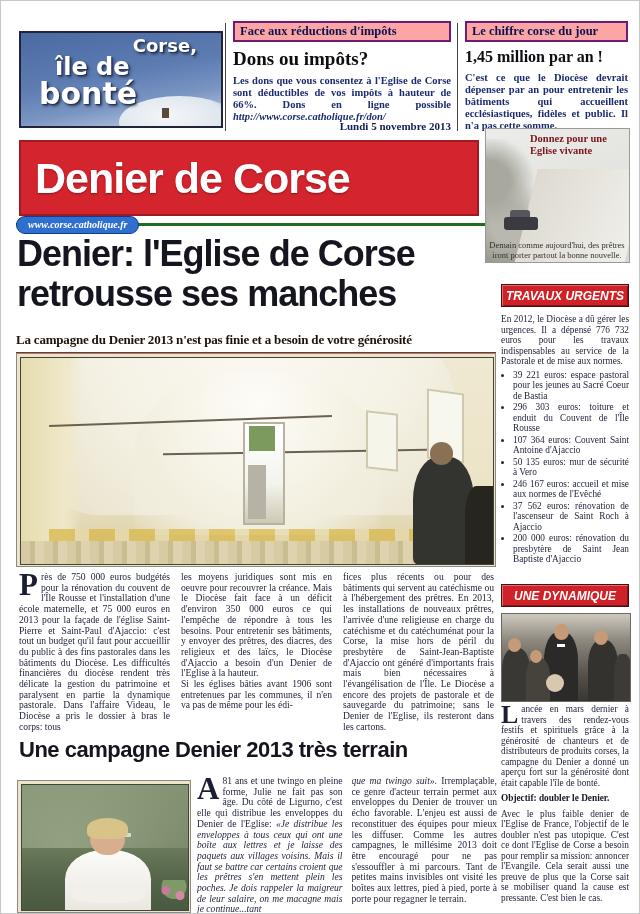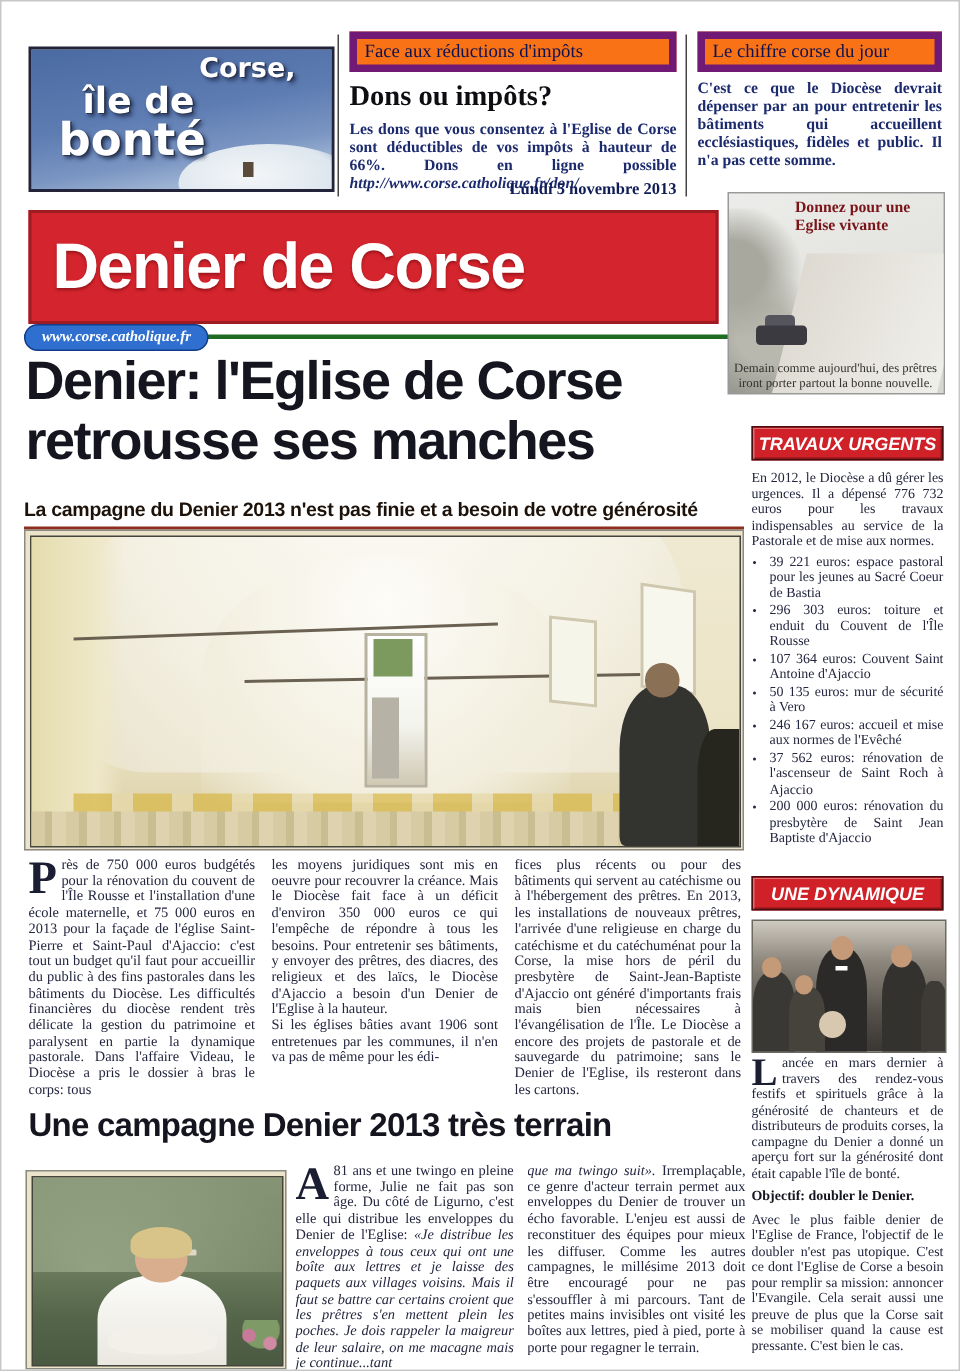--- a/index.html
+++ b/index.html
@@ -13,22 +13,22 @@
           background:radial-gradient(ellipse at 40% 40%, #f4f6f8 0%, #dde6ee 55%, rgba(220,228,238,0) 72%);}
   .banner-chapel{position:absolute;right:52px;bottom:8px;width:7px;height:10px;background:#5a4a3a;}
   .banner-text{position:absolute;left:0;top:4px;width:100%;color:#fff;
           font-family:"DejaVu Sans",sans-serif;font-weight:bold;line-height:1.0;
           text-shadow:1px 1px 0 #2a3550, 2px 2px 3px rgba(20,30,60,.8);}
   .bt1{display:block;text-align:right;padding-right:24px;font-size:18px;}
   .bt2{display:block;padding-left:34px;font-size:24px;}
   .bt3{display:block;padding-left:18px;font-size:30px;}
   
   .vline{width:1px;background:#444;}
-  .kicker{display:block;background:#f97316;border:5px solid #701a75;color:#0c1150;
-          font-weight:normal;font-size:12.5px;padding:1px 5px;box-sizing:border-box;}
+  .kicker{display:block;background:#fca5a5;border:2px solid #701a75;color:#0c1150;
+          font-weight:bold;font-size:12.5px;padding:1px 5px;box-sizing:border-box;}
   .tophead{font-weight:bold;color:#0d0d12;margin-top:7px;line-height:1.05;}
   .topbody{font-weight:bold;color:#1c2a6e;font-size:10.5px;line-height:12px;text-align:justify;margin-top:6px;}
   .toplink{color:#1c2a6e;font-style:italic;text-decoration:none;}
   .dateline{text-align:right;font-weight:bold;font-size:11px;color:#101c55;}
   
   .masthead{left:18px;top:139px;width:460px;height:76px;background:#d4242d;border:2px solid #9e1b22;
           display:flex;align-items:center;padding-left:14px;box-sizing:border-box;}
   .masthead span{color:#fff;font-family:Liberation Sans, sans-serif;font-weight:bold;font-size:43px;
           letter-spacing:-1px;text-shadow:0 1px 2px rgba(110,10,14,.6);}
   .greenrule{left:15px;top:222px;width:480px;height:3px;background:#1f6b24;}
@@ -44,21 +44,21 @@
   .snow-road{position:absolute;left:40px;top:40px;width:110px;height:95px;background:linear-gradient(100deg,#dedad2,#efefe9);
           transform:skewX(-14deg);}
   .snow-car{position:absolute;left:18px;top:88px;width:34px;height:13px;background:#3a3a40;border-radius:3px;}
   .snow-car-top{position:absolute;left:24px;top:81px;width:20px;height:9px;background:#55555e;border-radius:3px 3px 0 0;}
   .snow-title{position:absolute;left:44px;top:4px;width:94px;color:#7a1418;font-weight:bold;font-size:10.5px;line-height:11.5px;}
   .snow-caption{position:absolute;left:2px;bottom:2px;width:138px;text-align:center;color:#33332f;
           font-size:8.5px;line-height:9.5px;}
   
   .leadhead{left:16px;top:233px;width:476px;font-family:"Liberation Sans",sans-serif;font-weight:bold;
           color:#15151f;font-size:36px;line-height:1.1;letter-spacing:-1px;}
-  .standfirst{left:15px;top:331px;width:480px;font-family:Liberation Sans, sans-serif;font-weight:bold;
+  .standfirst{left:15px;top:331px;width:480px;font-family:Liberation Serif, serif;font-weight:bold;
           font-size:13px;letter-spacing:-0.2px;color:#1d120a;border-bottom:3px solid #8d2f1e;padding-bottom:4px;}
   
   .photoframe{background:#ece4ca;border:1px solid #8a8a82;padding:3px;box-sizing:border-box;}
   .church{left:15px;top:352px;width:480px;height:214px;}
   .church-in{position:relative;width:100%;height:100%;border:1px solid #44443c;overflow:hidden;
           background:linear-gradient(180deg,#efe9d2 0%,#ece4c6 60%,#d9cda4 100%);}
   .vault{position:absolute;left:8%;top:-34%;width:84%;height:110%;border-radius:50% 50% 10% 10%;
           background:radial-gradient(ellipse at 50% 10%,#fbfaf4 0%,#f4f1e4 60%,#e9e2cb 100%);}
   .vault2{position:absolute;left:24%;top:6%;width:52%;height:80%;border-radius:50% 50% 0 0;
           background:radial-gradient(ellipse at 50% 20%,#fdfcf8 0%,#f2eede 70%,rgba(240,236,220,0) 100%);}
@@ -142,20 +142,21 @@
     <span class="kicker">Face aux réductions d'impôts</span>
     <div class="tophead" style="font-size:19px;">Dons ou impôts?</div>
     <div class="topbody">
       <span>Les dons que vous consentez à l'Eglise de Corse sont déductibles de vos impôts à hauteur de 66%. Dons en ligne possible </span><a href="#" class="toplink">http://www.corse.catholique.fr/don/</a>
     </div>
   </div>
   <div class="abs dateline" style="left:232px;top:119px;width:218px;">Lundi 5 novembre 2013</div>
 
   <div class="abs" style="left:464px;top:20px;width:163px;">
     <span class="kicker">Le chiffre corse du jour</span>
+    <div class="tophead" style="font-size:16px;">1,45 million par an !</div>
     <div class="topbody">C'est ce que le Diocèse devrait dépenser par an pour entretenir les bâtiments qui accueillent ecclésiastiques, fidèles et public. Il n'a pas cette somme.</div>
   </div>
 
   <div class="abs masthead">
     <span>Denier de Corse</span>
   </div>
   <div class="abs greenrule"></div>
   <div class="abs pill">www.corse.catholique.fr</div>
 
   <div class="abs leadhead">

